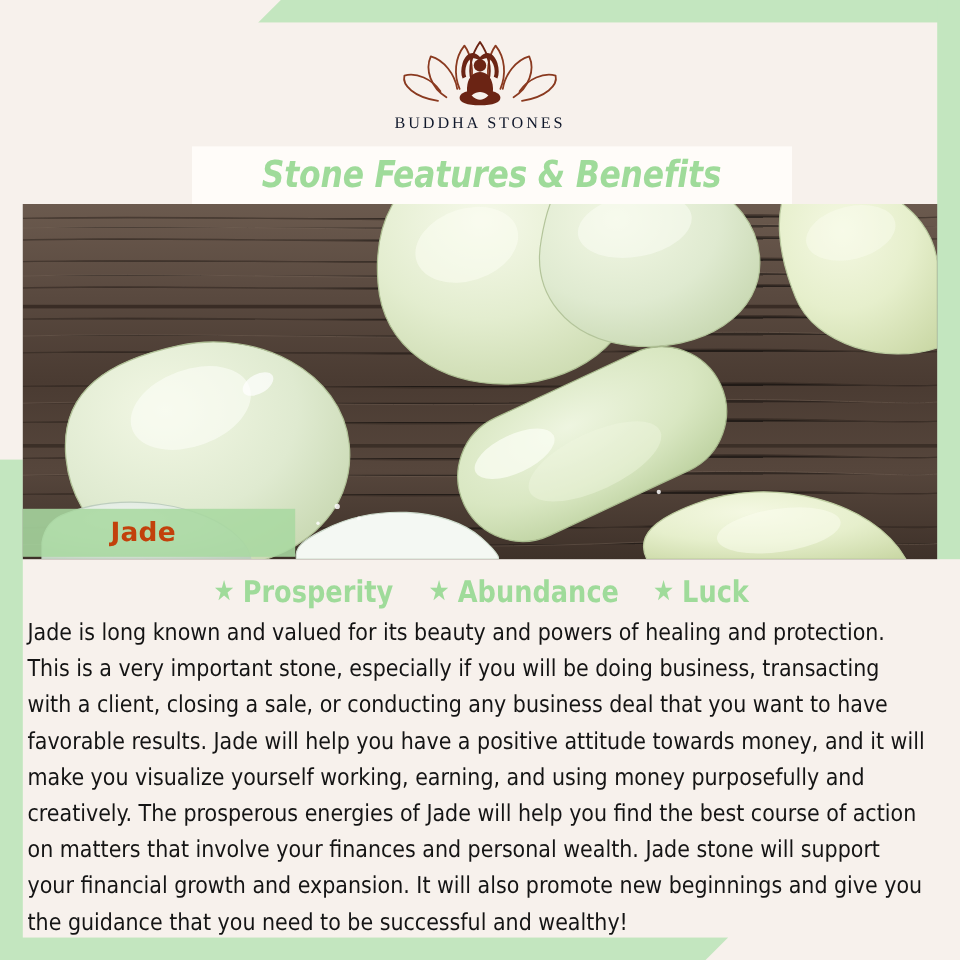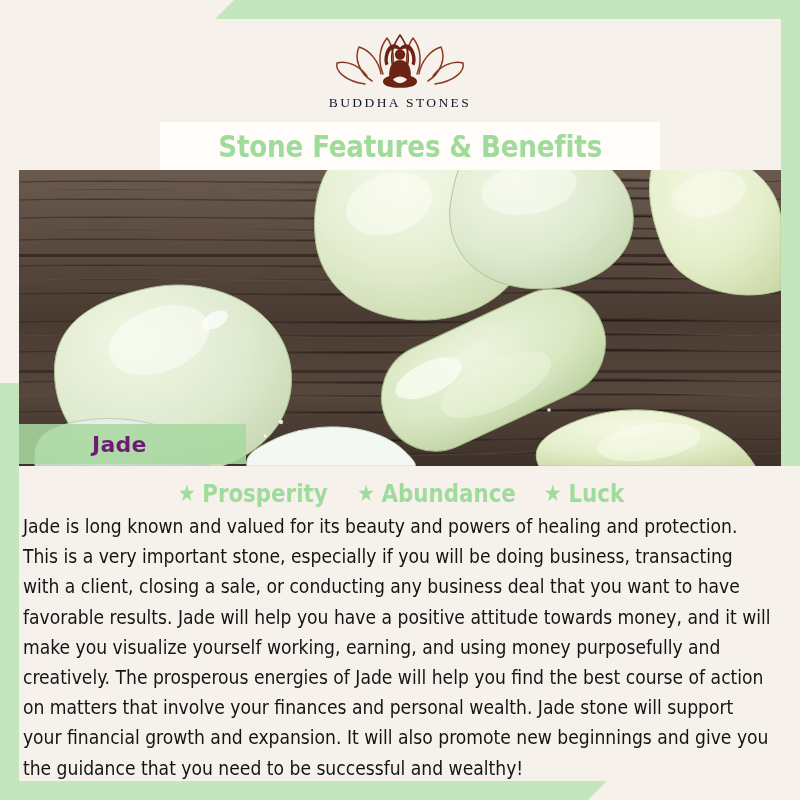--- a/index.html
+++ b/index.html
@@ -45,21 +45,21 @@
     font-size:13.5px;
     letter-spacing:2.4px;
     color:#0f172a;
     font-weight:400;
   }
 
   
   .title-band {
     position:absolute; left:160px; top:122px; width:500px; height:48px;
     background:rgba(255,253,250,0.93);
-    display:flex; align-items:center; justify-content:center;
+    display:flex; align-items:center; justify-content:center;font-style:italic;
   }
   .title-text {
     font-family:"DejaVu Sans Condensed","Liberation Sans Narrow","Liberation Sans",sans-serif;
     font-weight:700;
     font-size:31px;
     color:#9fdb9a;
     letter-spacing:-0.2px;
     transform:scaleX(0.94);
     white-space:nowrap;
   }
@@ -75,21 +75,21 @@
   
   .name-band {
     position:absolute; left:19px; top:424px; width:227px; height:40px;
     background:rgba(168,216,160,0.88);
     display:flex; align-items:center;
     padding-left:73px;
     z-index:5;
   }
   .name-text {
     font-family:"DejaVu Sans","Liberation Sans",sans-serif;
-    font-weight:700; font-size:22px; color:#701a75;
+    font-weight:700; font-size:22px; color:#c2410c;
     letter-spacing:0.2px;
   }
 
   
   .benefits {
     position:absolute; left:19px; top:478px; width:762px; height:30px;
     display:flex; align-items:center; justify-content:center; gap:0px;
   }
   .benefit {
     display:flex; align-items:center;

